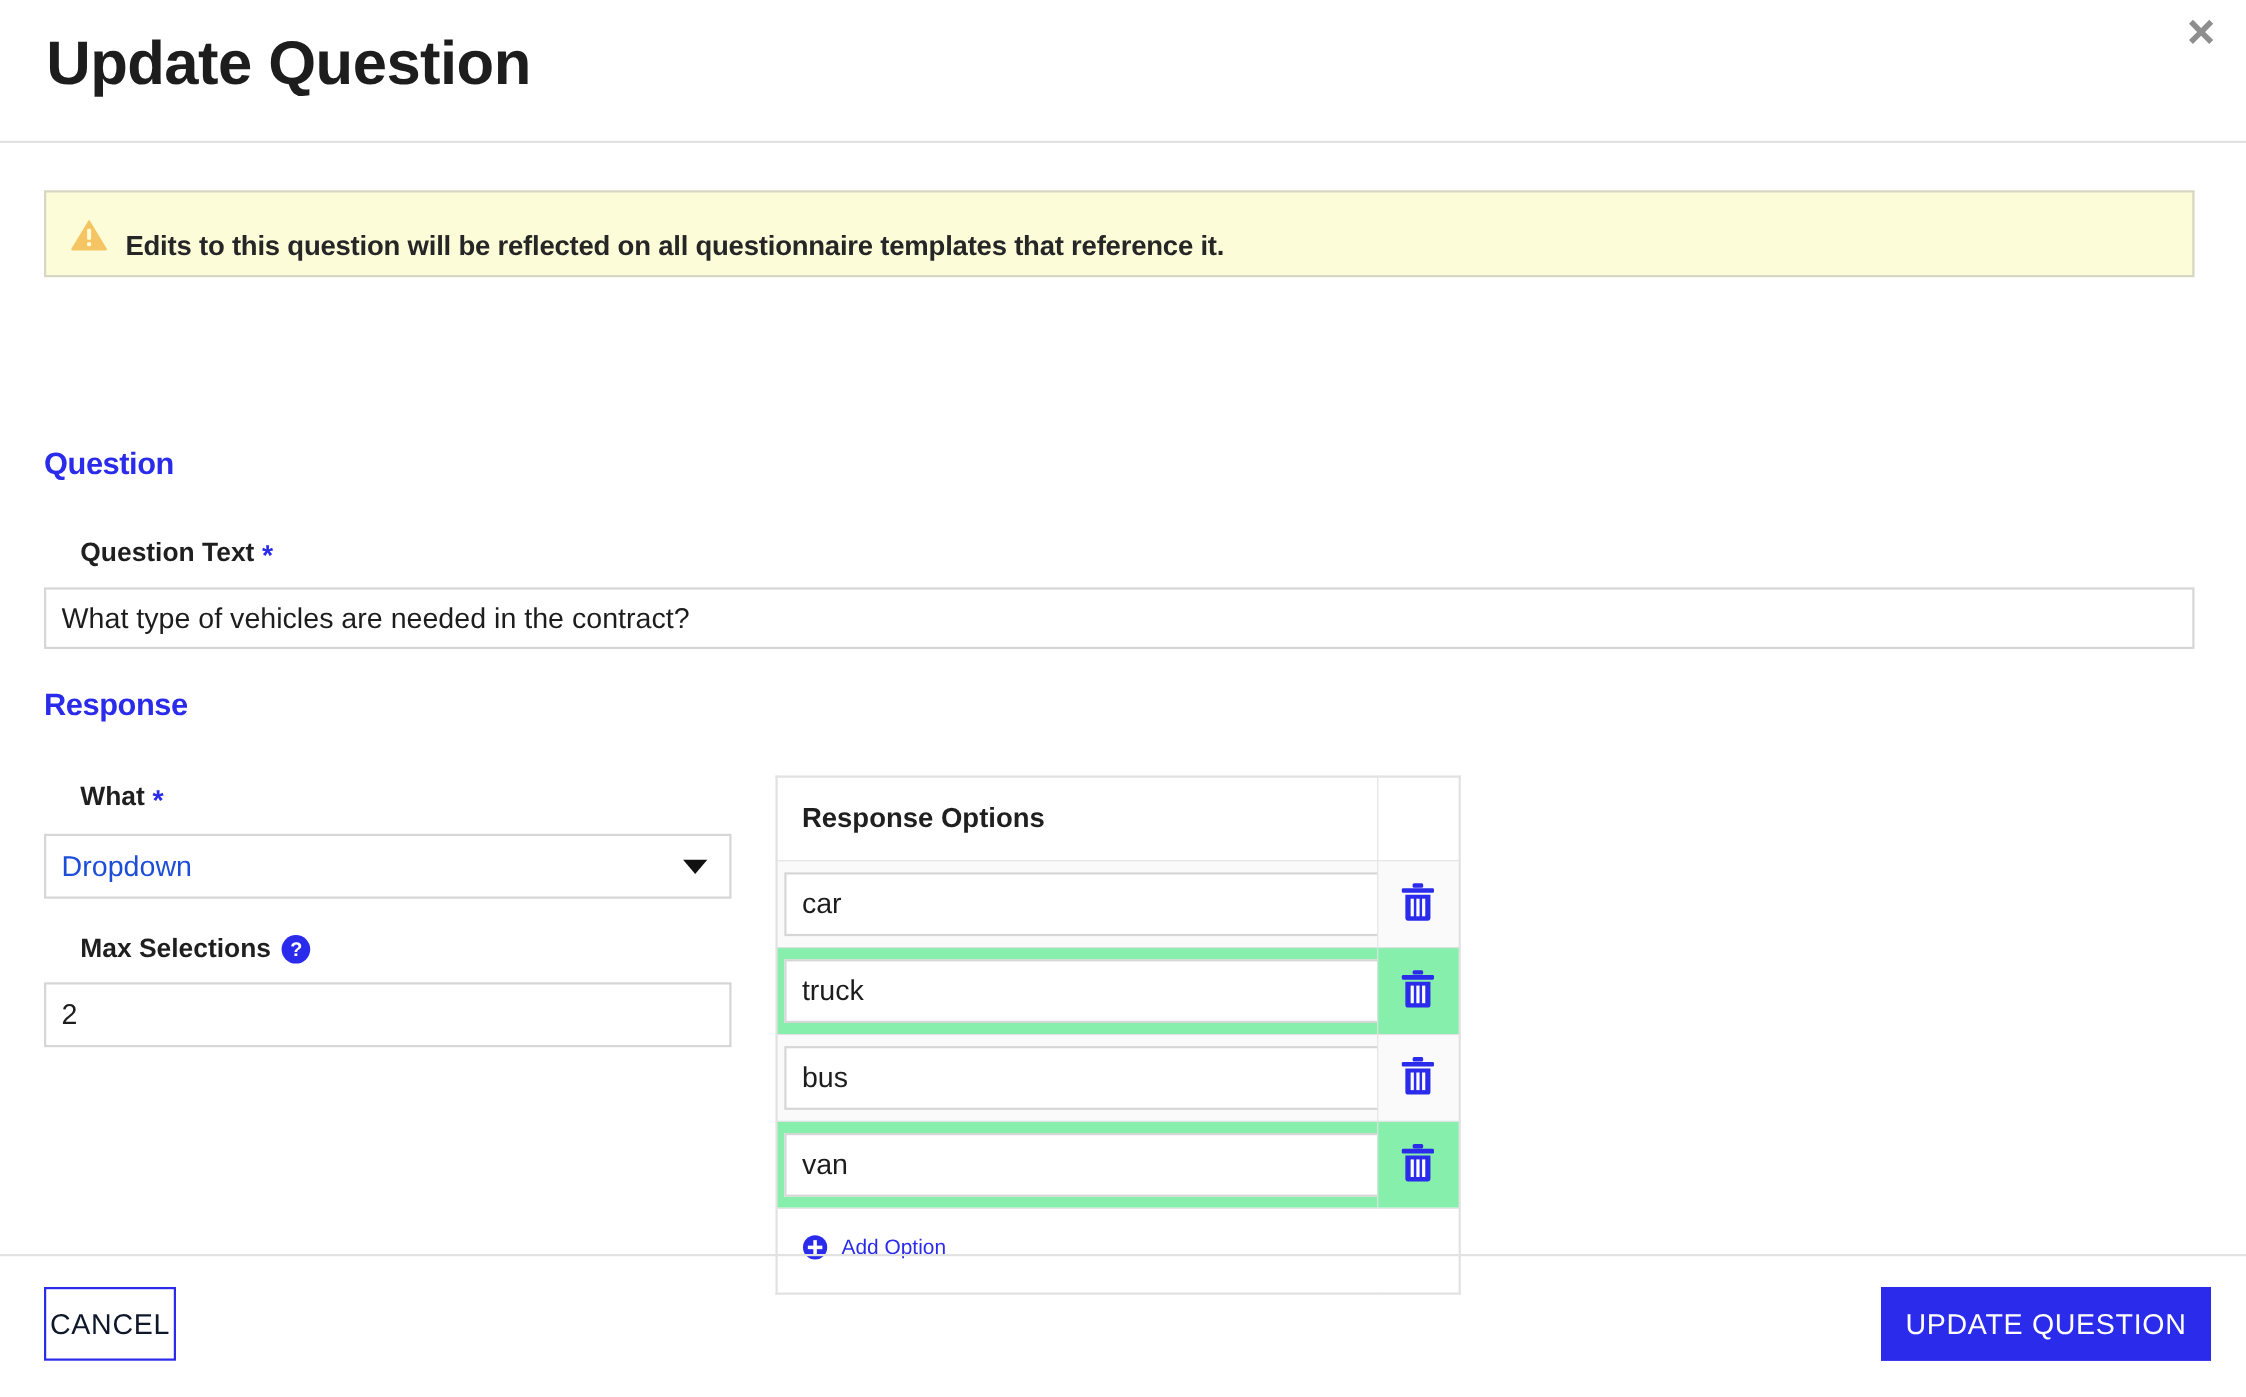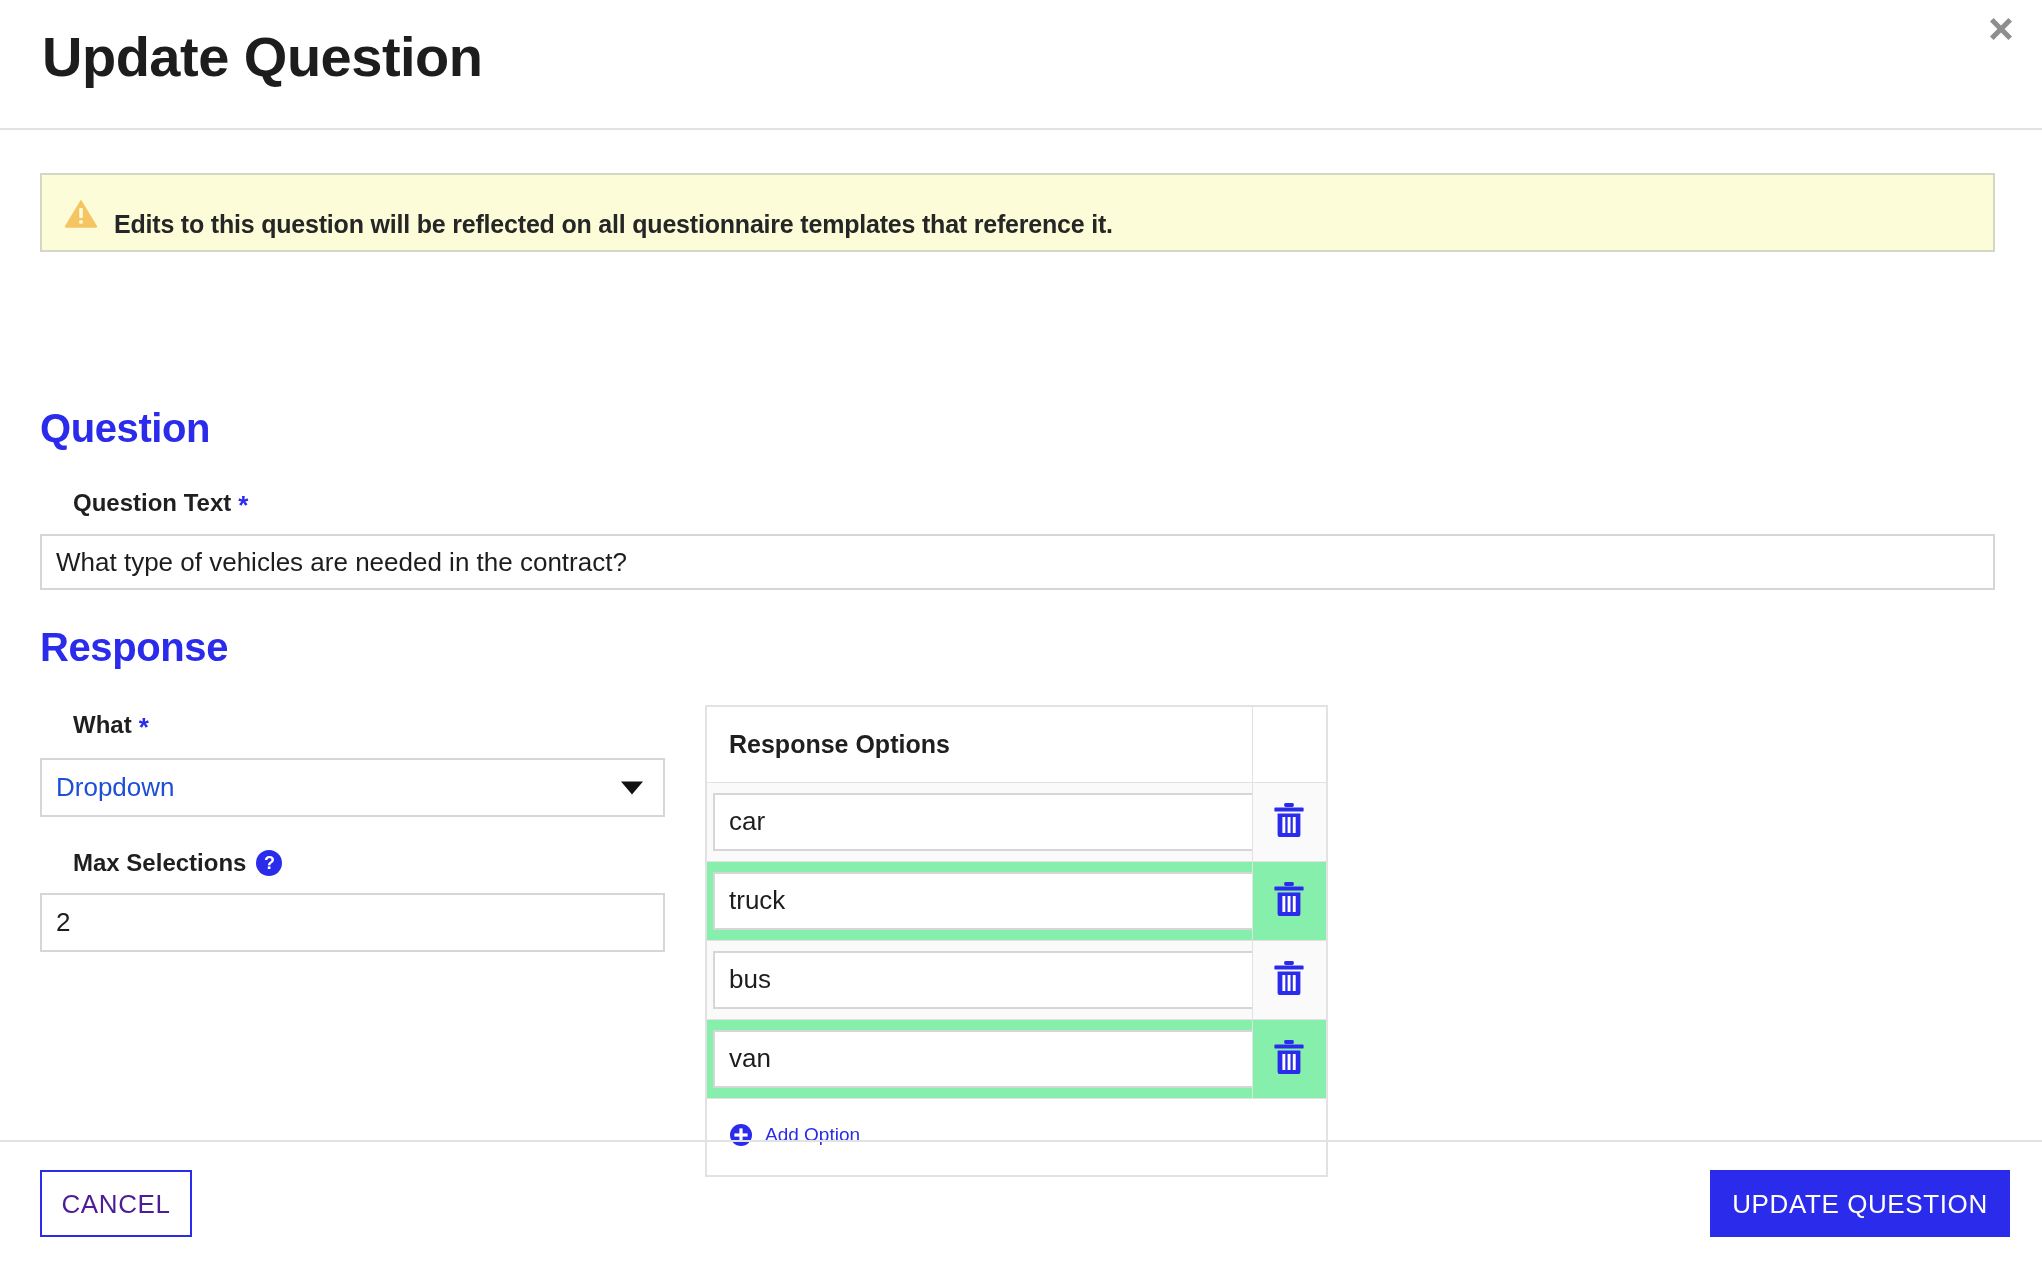--- a/index.html
+++ b/index.html
@@ -76,21 +76,21 @@
     font-size: 25px;
     font-weight: 700;
     color: #262626;
     letter-spacing: -0.2px;
     white-space: nowrap;
     margin-top: 24px;
   }
 
   .section-heading {
     position: absolute;
-    font-size: 40px;
+    font-size: 28px;
     font-weight: 700;
     color: #2b2bec;
     letter-spacing: -0.4px;
     line-height: 1;
   }
   #question-heading { left: 40px; top: 278px; }
   #response-heading { left: 40px; top: 497px; }
 
   .field-label {
     position: absolute;
@@ -283,25 +283,25 @@
     letter-spacing: 0.6px;
     cursor: pointer;
     display: flex;
     align-items: center;
     justify-content: center;
     line-height: 1;
   }
   #cancel-button {
     left: 40px;
     top: 28px;
-    width: 152px;
+    width: 120px;
     height: 67px;
     background: #ffffff;
     border: 2px solid #2b2bec;
-    color: #4c1d95;
+    color: #0f172a;
   }
   #update-question-button {
     right: 32px;
     top: 28px;
     width: 300px;
     height: 67px;
     background: #2b2bec;
     border: 2px solid #2b2bec;
     color: #ffffff;
   }

